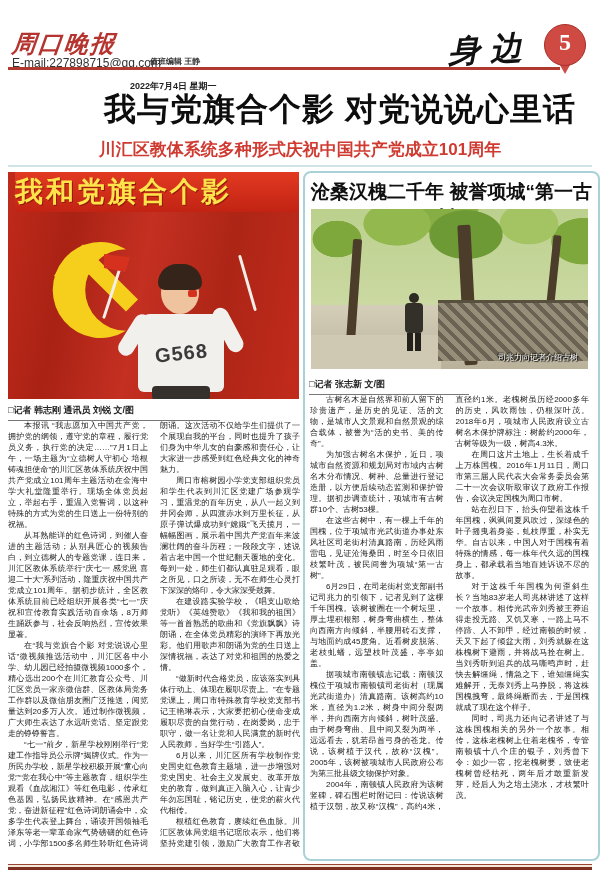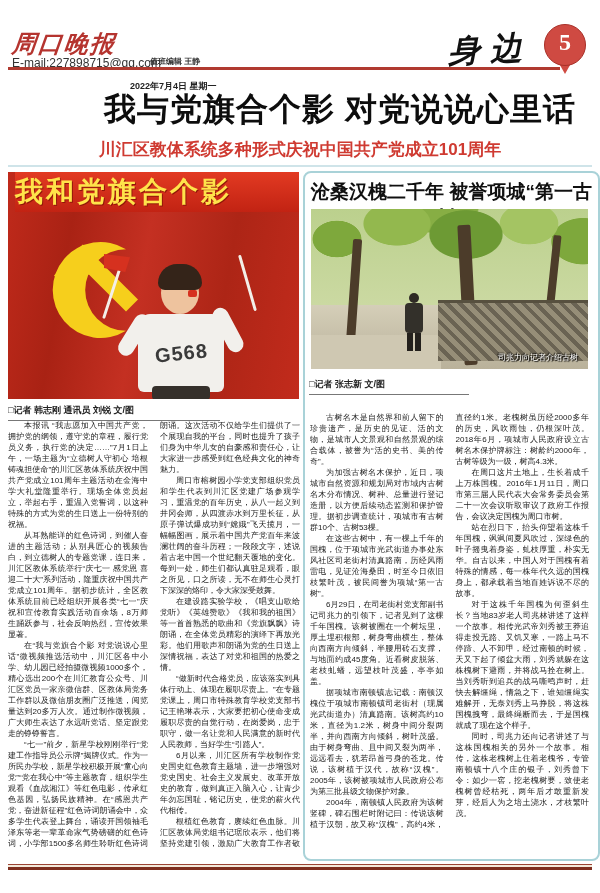--- a/index.html
+++ b/index.html
@@ -90,21 +90,21 @@
         border-top:3px solid #57503f;}
   .path-gnd{position:absolute;left:0;bottom:0;width:130px;height:34px;background:#cfc8b2;}
   .person{position:absolute;left:92px;bottom:18px;width:22px;height:58px;}
   .person .ph{position:absolute;left:6px;top:0;width:10px;height:10px;background:#2e2a24;border-radius:50%;}
   .person .pb{position:absolute;left:2px;top:10px;width:18px;height:30px;background:#33302a;border-radius:4px;}
   .person .pl{position:absolute;left:4px;top:40px;width:6px;height:18px;background:#23201c;}
   .person .pr{position:absolute;left:12px;top:40px;width:6px;height:18px;background:#23201c;}
   .pcap2{position:absolute;right:10px;bottom:6px;font-size:8px;color:#fff;
        text-shadow:1px 1px 1px #000,-1px -1px 1px #000;}
   .byline2{left:309px;top:378px;width:160px;}
-  .cols2{left:310px;top:412px;width:279px;height:456px;}
+  .cols2{left:310px;top:394px;width:279px;height:456px;}
 
   
   .bottom-rule{position:absolute;left:8px;top:864px;width:584px;height:6px;
        background:linear-gradient(#9a4434 0 1.5px,#f3e9da 1.5px 3.5px,#7e2f1f 3.5px 6px);}
 </style>
 </head>
 <body>
 
 <div class="page">
 

